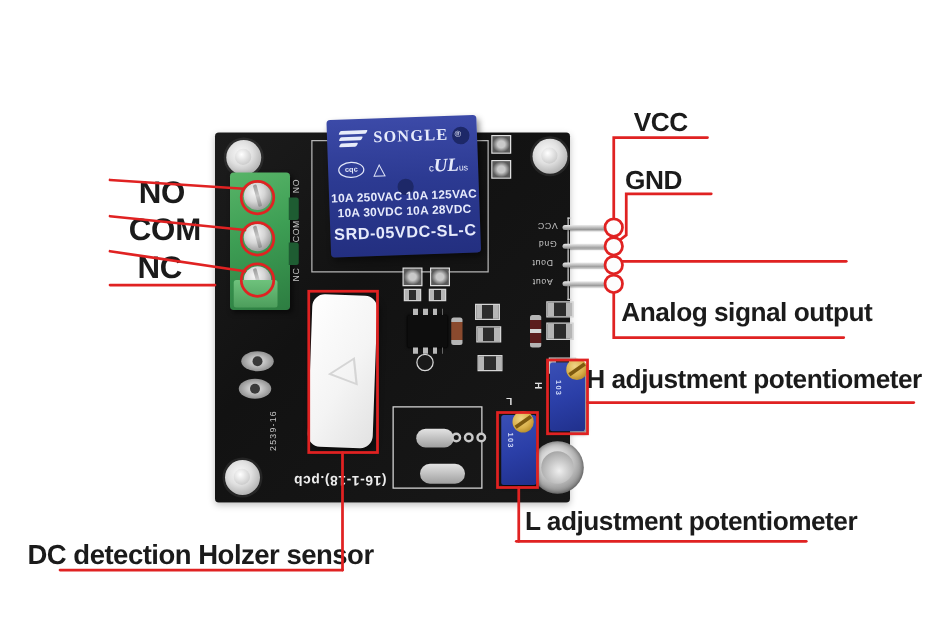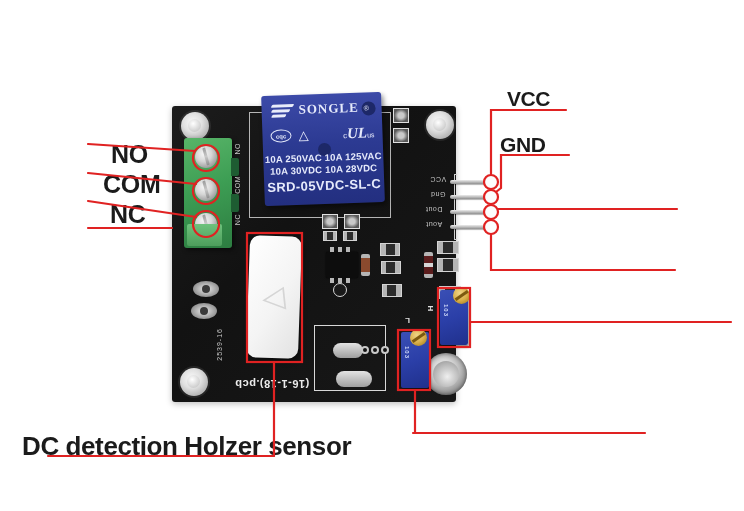--- a/index.html
+++ b/index.html
@@ -108,21 +108,21 @@
   .silk-text { position:absolute; color:#c6c6c6; font-size:7px; letter-spacing:.5px; white-space:nowrap; }
   .rot180 { transform:rotate(180deg); }
   .vert { writing-mode:vertical-rl; text-orientation:mixed; }
   .pcb-name { color:#ececec; font-size:11px; font-weight:bold; letter-spacing:.5px; }
   .silk-mark { position:absolute; color:#e0e0e0; font-size:8px; font-weight:bold; }
 
   
   .label { position:absolute; color:#1b1b1b; font-size:21px; font-weight:700; letter-spacing:-0.4px;
            line-height:1.1; white-space:nowrap; z-index:40; }
   .label-big { font-size:25px; letter-spacing:-0.2px; }
-  .label-sensor { font-size:26px; }
+  .label-sensor { font-size:22px; }
 
   .overlay { position:absolute; left:0; top:0; z-index:50; pointer-events:none; }
 </style>
 </head>
 <body>
 
 <div class="canvas">
 
   <div class="pcb">
 
@@ -223,20 +223,23 @@
   <div class="pin" style="left:450px; top:180px;"></div>
   <div class="pin" style="left:450px; top:195px;"></div>
   <div class="pin" style="left:450px; top:210px;"></div>
   <div class="pin" style="left:450px; top:225px;"></div>
 
   <div class="label label-big" style="left:111px; top:141px;">NO</div>
   <div class="label label-big" style="left:103px; top:171px;">COM</div>
   <div class="label label-big" style="left:110px; top:201px;">NC</div>
   <div class="label" style="left:507px; top:87px;">VCC</div>
   <div class="label" style="left:500px; top:133px;">GND</div>
+  <div class="label" style="left:497px; top:239px;">Analog signal output</div>
+  <div class="label" style="left:469px; top:292px;">H adjustment potentiometer</div>
+  <div class="label" style="left:420px; top:406px;">L adjustment potentiometer</div>
   <div class="label label-sensor" style="left:22px; top:432px;">DC detection Holzer sensor</div>
 
   <svg class="overlay" width="744" height="511" viewBox="0 0 744 511">
     <g stroke="#e02222" stroke-width="2.2" fill="none" stroke-linecap="round">
 
       <path d="M88 144 L195 151"></path>
       <path d="M88 173 L196 184"></path>
       <path d="M88 201 L196 217"></path>
       <path d="M88 228 L172 228"></path>
 

